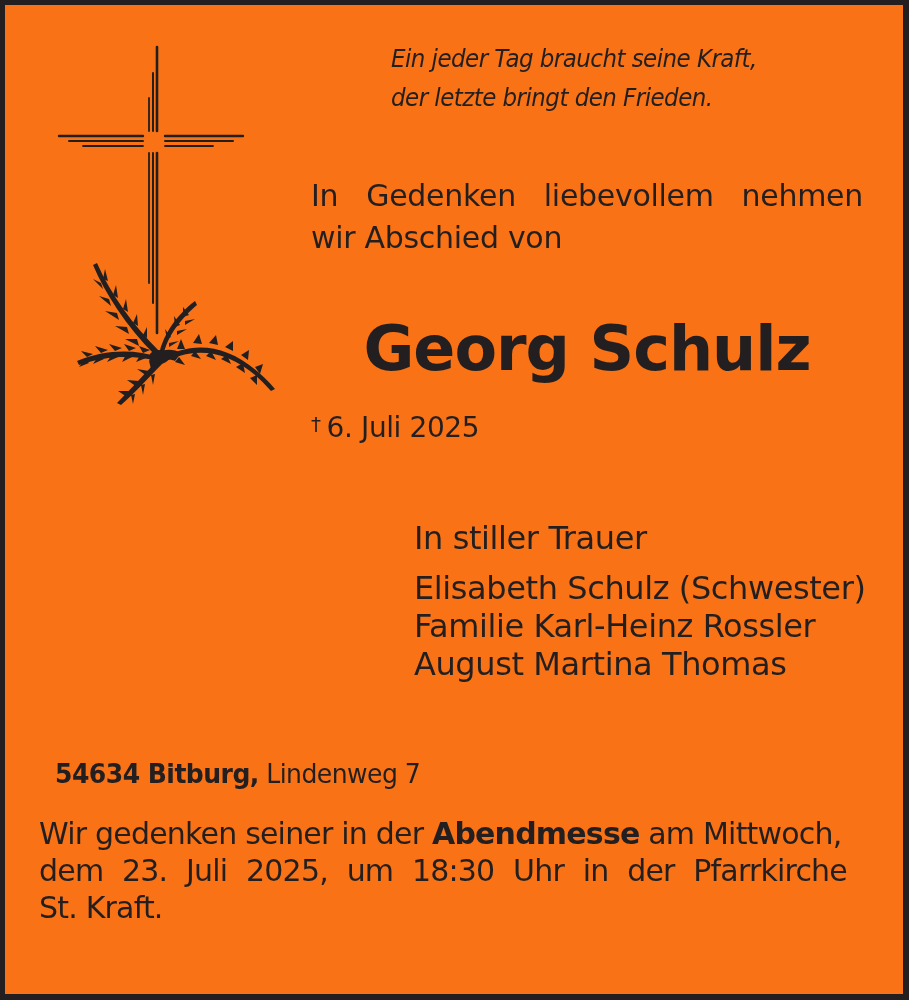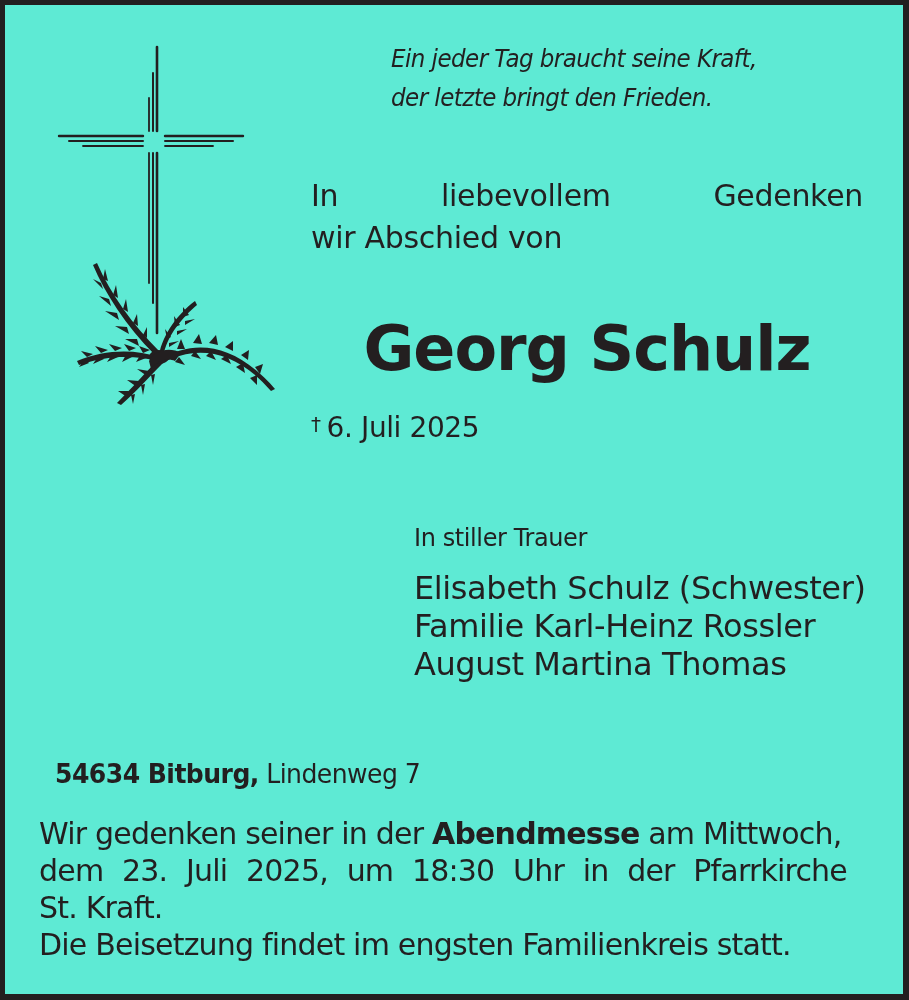--- a/index.html
+++ b/index.html
@@ -2,38 +2,38 @@
 <html><head>
   <meta charset="utf-8">
   <style>
     html, body { margin: 0; padding: 0; background: #ffffff; }
     body { width: 909px; height: 1000px; position: relative; overflow: hidden; }
     .frame {
       position: absolute; left: 0; top: 0; width: 909px; height: 1000px;
       box-sizing: border-box;
       border-style: solid; border-color: #231f20;
       border-width: 5px 6px 6px 5px;
-      background: #5eead4;
+      background: #f97316;
     }
     .txt { position: absolute; color: #231f20; font-family: "DejaVu Sans", sans-serif; white-space: nowrap; }
     .motto {
       left: 386px; top: 34px; font-style: italic; font-size: 25px; line-height: 39px;
       font-family: "DejaVu Sans", sans-serif; letter-spacing: -0.6px; transform: scaleX(0.92); transform-origin: left top;
     }
     .intro {
       left: 306px; top: 170px; width: 552px; font-size: 30px; line-height: 42px; white-space: normal;
       text-align: justify; text-align-last: left; letter-spacing: -0.3px;
     }
     .name {
       left: 306px; top: 304px; width: 552px; text-align: center; font-weight: bold; font-size: 62px; line-height: 80px;
       letter-spacing: -1px;
     }
     .dates { left: 306px; top: 399px; width: 552px; font-size: 28px; line-height: 40px; display: flex; justify-content: space-between; letter-spacing: -0.4px; }
     .dates .dagger { font-size: 20px; vertical-align: 6px; margin-right: 6px; }
-    .mourn { left: 409px; top: 514px; font-size: 24px; line-height: 38px; letter-spacing: -0.4px; text-align: right; }
+    .mourn { left: 409px; top: 514px; font-size: 32px; line-height: 38px; letter-spacing: -0.4px; text-align: right; }
     .mourners { left: 409px; top: 564px; font-size: 32px; line-height: 38px; letter-spacing: -0.4px; }
     .mourners div { white-space: nowrap; }
     .address { left: 50px; top: 749px; font-size: 27px; line-height: 40px; letter-spacing: -0.6px; transform: scaleX(0.93); transform-origin: left top; }
     .address b { font-weight: bold; }
     .service {
       left: 34px; top: 810px; width: 808px; font-size: 30px; line-height: 37px; white-space: normal;
       letter-spacing: -0.8px;
     }
     .service .line { display: block; white-space: nowrap; }
     .service .justify { display: flex; justify-content: space-between; }
@@ -91,22 +91,23 @@
   </svg>
 
   <div class="txt motto">
     <div>Ein jeder Tag braucht seine Kraft,</div>
     <div>der letzte bringt den Frieden.</div>
   </div>
 
   <div class="txt intro">
     <div style="display:flex;justify-content:space-between;">
       <span>In</span>
+      <span>Gedenken</span>
       <span>liebevollem</span>
-      <span>Gedenken</span>
+      <span>nehmen</span>
     </div>
     <div>wir Abschied von</div>
   </div>
 
   <div class="txt name">Georg Schulz</div>
 
   <div class="txt dates">
     <span><span class="dagger">†</span><span>6. Juli 2025</span></span>
   </div>
 
@@ -132,16 +133,15 @@
       <span>Juli</span>
       <span>2025,</span>
       <span>um</span>
       <span>18:30</span>
       <span>Uhr</span>
       <span>in</span>
       <span>der</span>
       <span>Pfarrkirche</span>
     </span>
     <span class="line">St. Kraft.</span>
-    <span class="line">Die Beisetzung findet im engsten Familienkreis statt.</span>
   </div>
 
 </div>
 
 </body></html>

